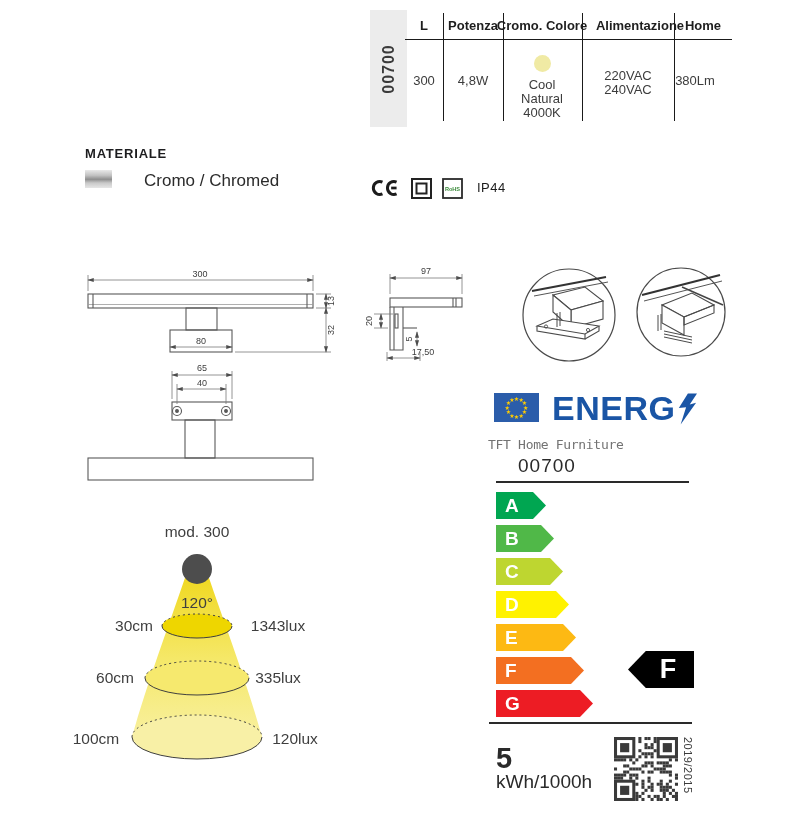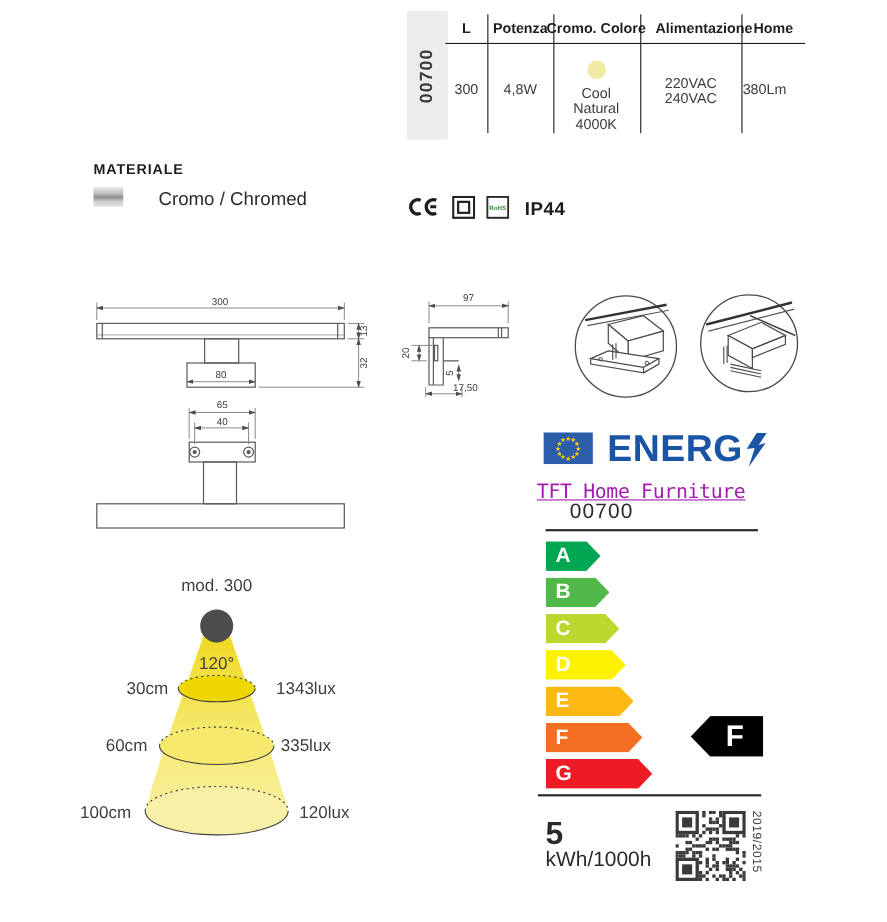--- a/index.html
+++ b/index.html
@@ -22,29 +22,29 @@
   .code-strip { position:absolute; left:0; top:0; width:37px; height:117px; background:#ececec; }
   .code-strip span { position:absolute; left:50%; top:50%; transform:translate(-50%,-50%) rotate(-90deg);
     font-size:16px; font-weight:bold; color:#3a3a3a; letter-spacing:1px; white-space:nowrap; }
   .th { position:absolute; transform:translateX(-50%); font-size:13px; font-weight:bold; color:#1e1e1e; top:8px; white-space:nowrap; }
   .td { position:absolute; transform:translateX(-50%); font-size:13px; color:#3c3c3c; white-space:nowrap; }
   .thead-line { position:absolute; left:35px; top:29px; width:327px; height:1px; background:#1a1a1a; }
   .vline { position:absolute; top:3px; width:1px; height:108px; background:#1a1a1a; }
   .temp-dot { position:absolute; left:164px; top:45px; width:17px; height:17px; border-radius:50%; background:#f0eaa4; }
 
   
-  .ip-label { left:477px; top:180px; font-size:17px; font-weight:bold; color:#1c1c1c; letter-spacing:.5px; }
+  .ip-label { left:477px; top:180px; font-size:13px; font-weight:normal; color:#1c1c1c; letter-spacing:.5px; }
 
   
   .elabel { left:486px; top:390px; width:311px; height:430px; }
   .elogo { position:absolute; left:8px; top:3px; display:flex; align-items:flex-start; }
   .eu-flag { width:45px; height:29px; margin-right:13px; }
   .energ-text { font-size:34px; font-weight:bold; color:#1a55a5; letter-spacing:.5px; line-height:30px; }
   .brand { position:absolute; left:2px; top:47px; font-family:"DejaVu Sans Mono", monospace;
-    font-size:18px; color:#a21caf; letter-spacing:-0.3px;text-decoration:underline; }
+    font-size:13px; color:#737373; letter-spacing:-0.3px; }
   .model { position:absolute; left:32px; top:65px; font-size:19px; color:#2a2a2a; letter-spacing:1px; }
   .erule1 { position:absolute; left:10px; top:91px; width:193px; height:2px; background:#2a2a2a; }
   .erule2 { position:absolute; left:3px; top:332px; width:203px; height:2px; background:#2a2a2a; }
   .e-row { position:absolute; left:10px; height:27px;
     clip-path:polygon(0 0, calc(100% - 13px) 0, 100% 50%, calc(100% - 13px) 100%, 0 100%); }
   .e-row span { display:block; padding-left:9px; font-size:19px; font-weight:bold; color:#fff; line-height:27px; }
   .black-arrow { position:absolute; left:142px; top:261px; width:66px; height:37px; background:#000;
     clip-path:polygon(0 50%, 27% 0, 100% 0, 100% 100%, 27% 100%); }
   .black-arrow span { display:block; text-align:center; padding-left:14px; font-size:27px; font-weight:bold; color:#fff; line-height:37px; }
   .kwh-num { position:absolute; left:10px; top:352px; font-size:29px; font-weight:bold; color:#2a2a2a; }

